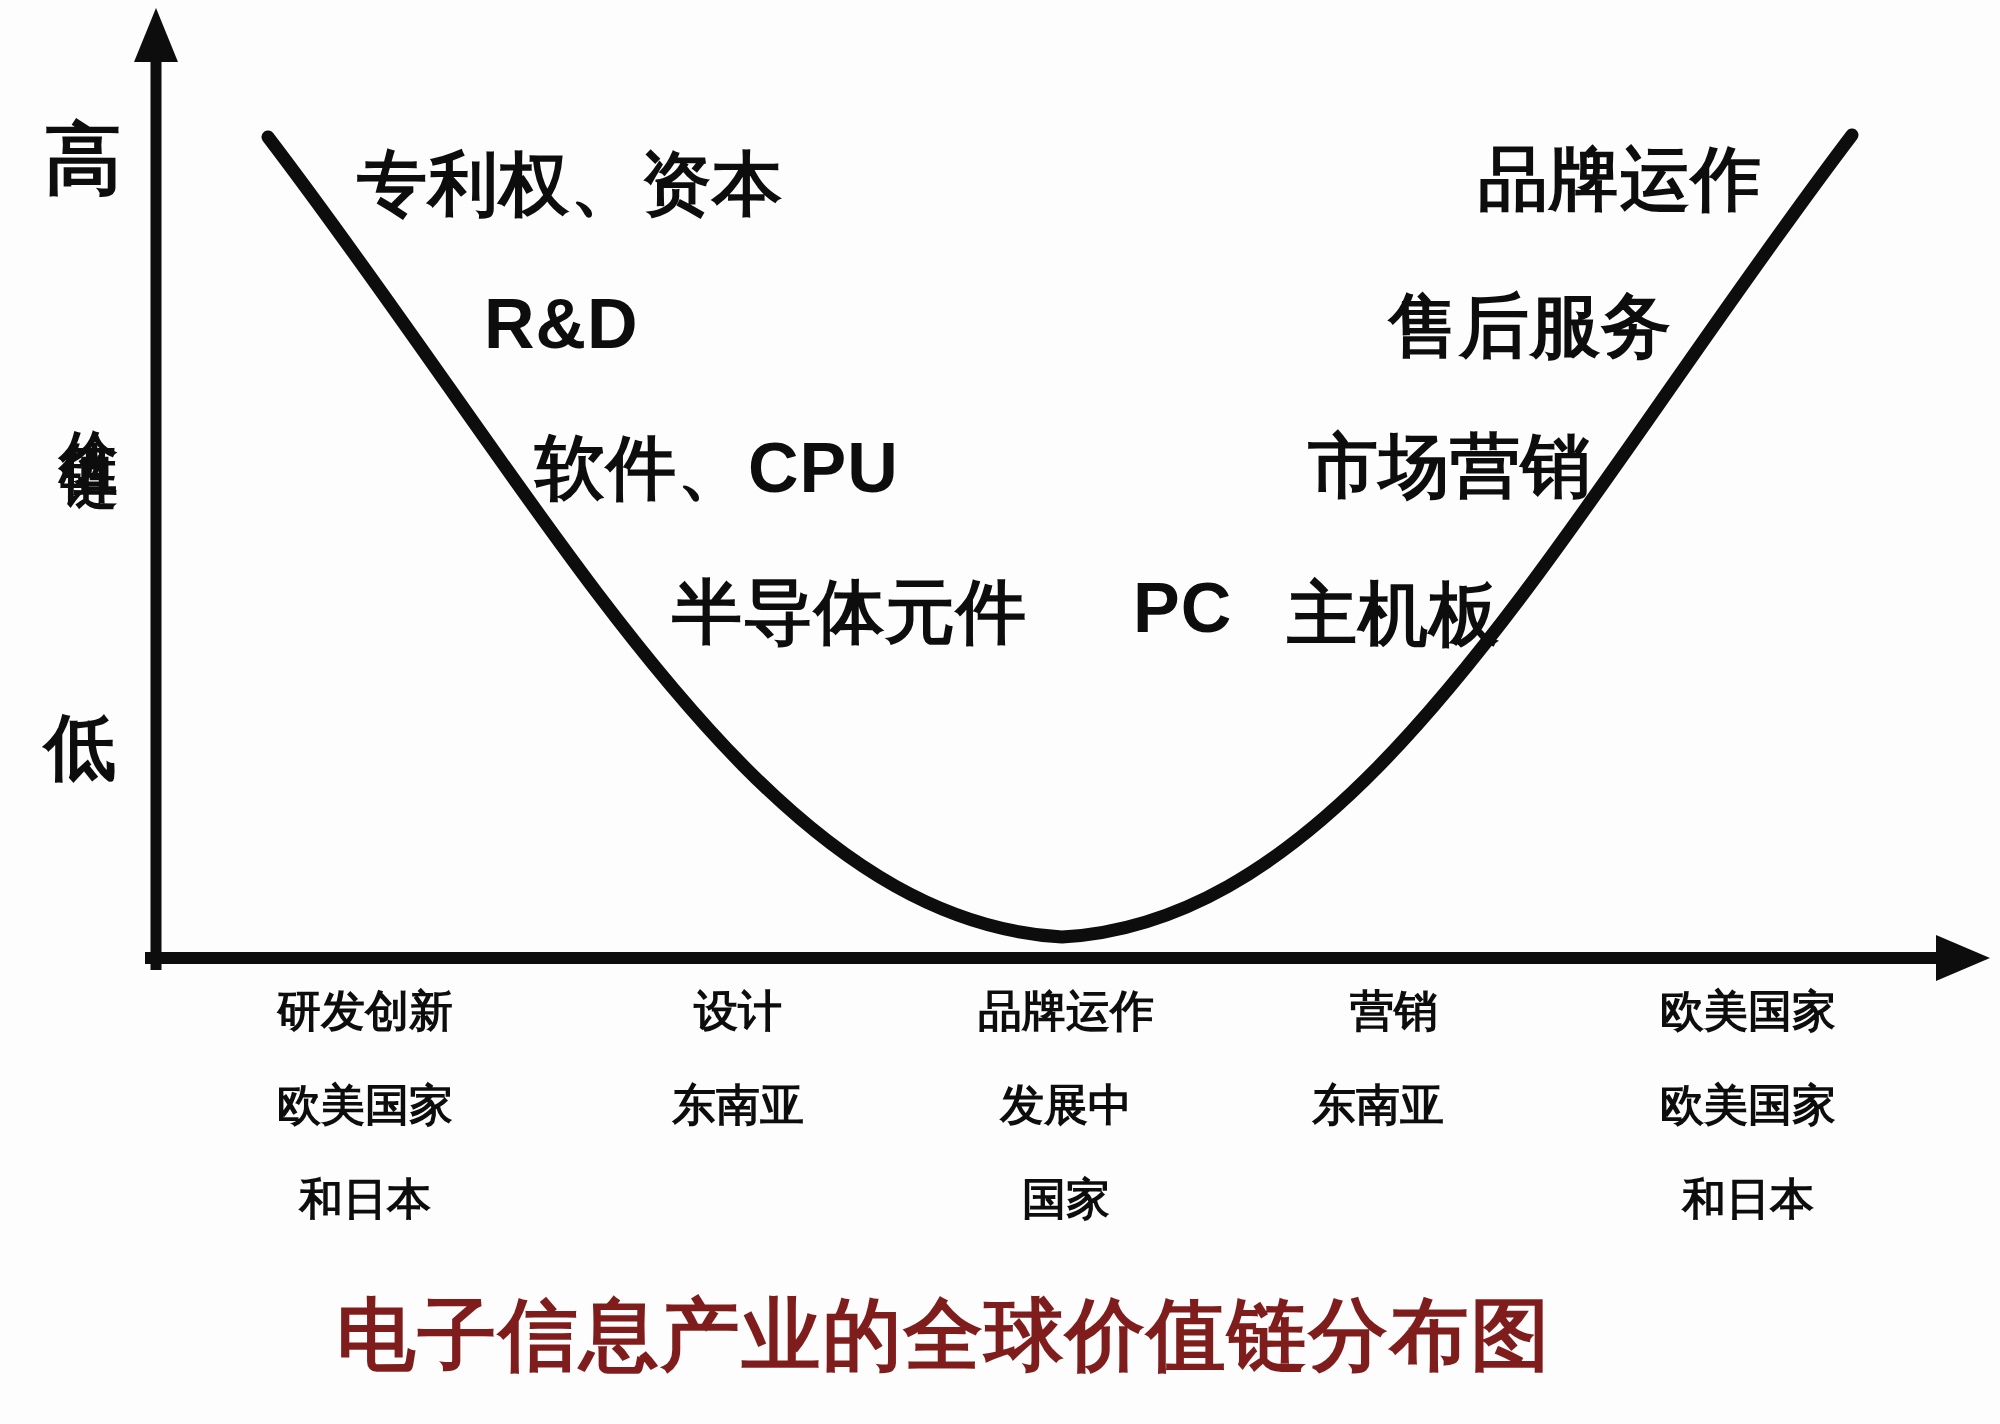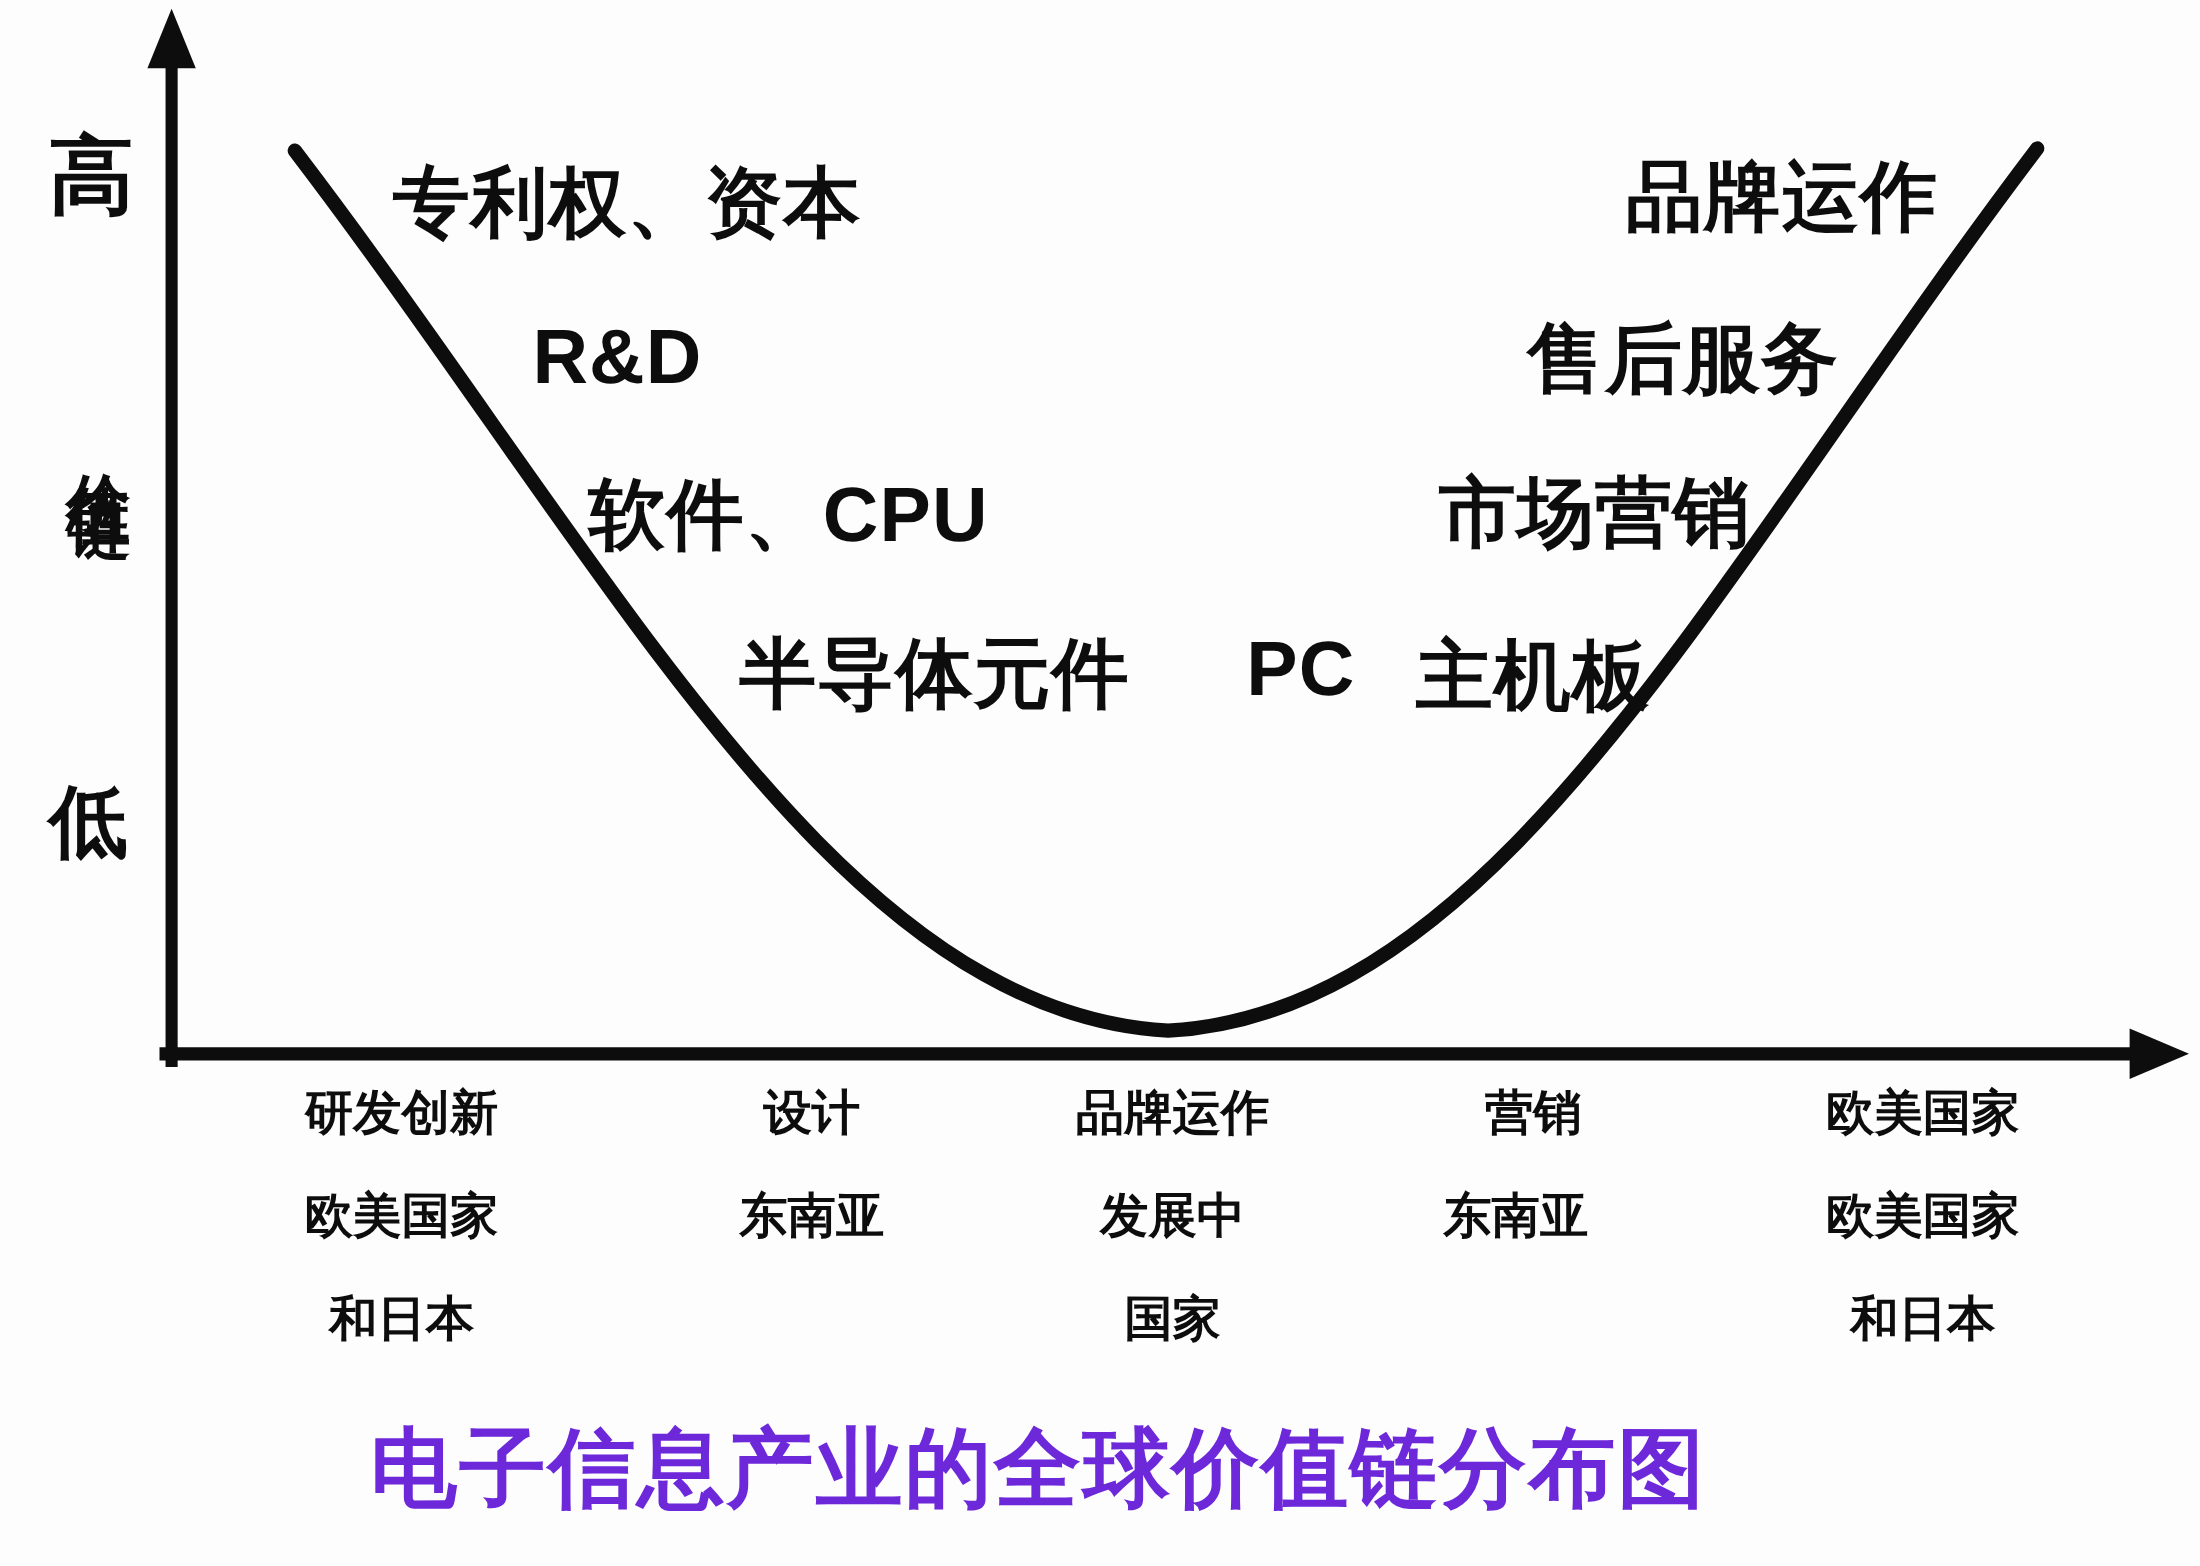--- a/index.html
+++ b/index.html
@@ -47,21 +47,21 @@
     white-space: nowrap;
   }
   #diagram-title {
     position: absolute;
     left: 944px;
     top: 1283px;
     transform: translateX(-50%);
     font-size: 79px;
     letter-spacing: 2px;
     white-space: nowrap;
-    color: #6d28d9;
+    color: #7f1d1d;
   }
 </style>
 </head>
 <body>
 
 <div id="canvas">
 
   <svg id="axes-svg" viewBox="0 0 2000 1424" xmlns="http://www.w3.org/2000/svg">
 
     <line x1="156" y1="970" x2="156" y2="52" stroke="#0d0d0d" stroke-width="11"></line>

